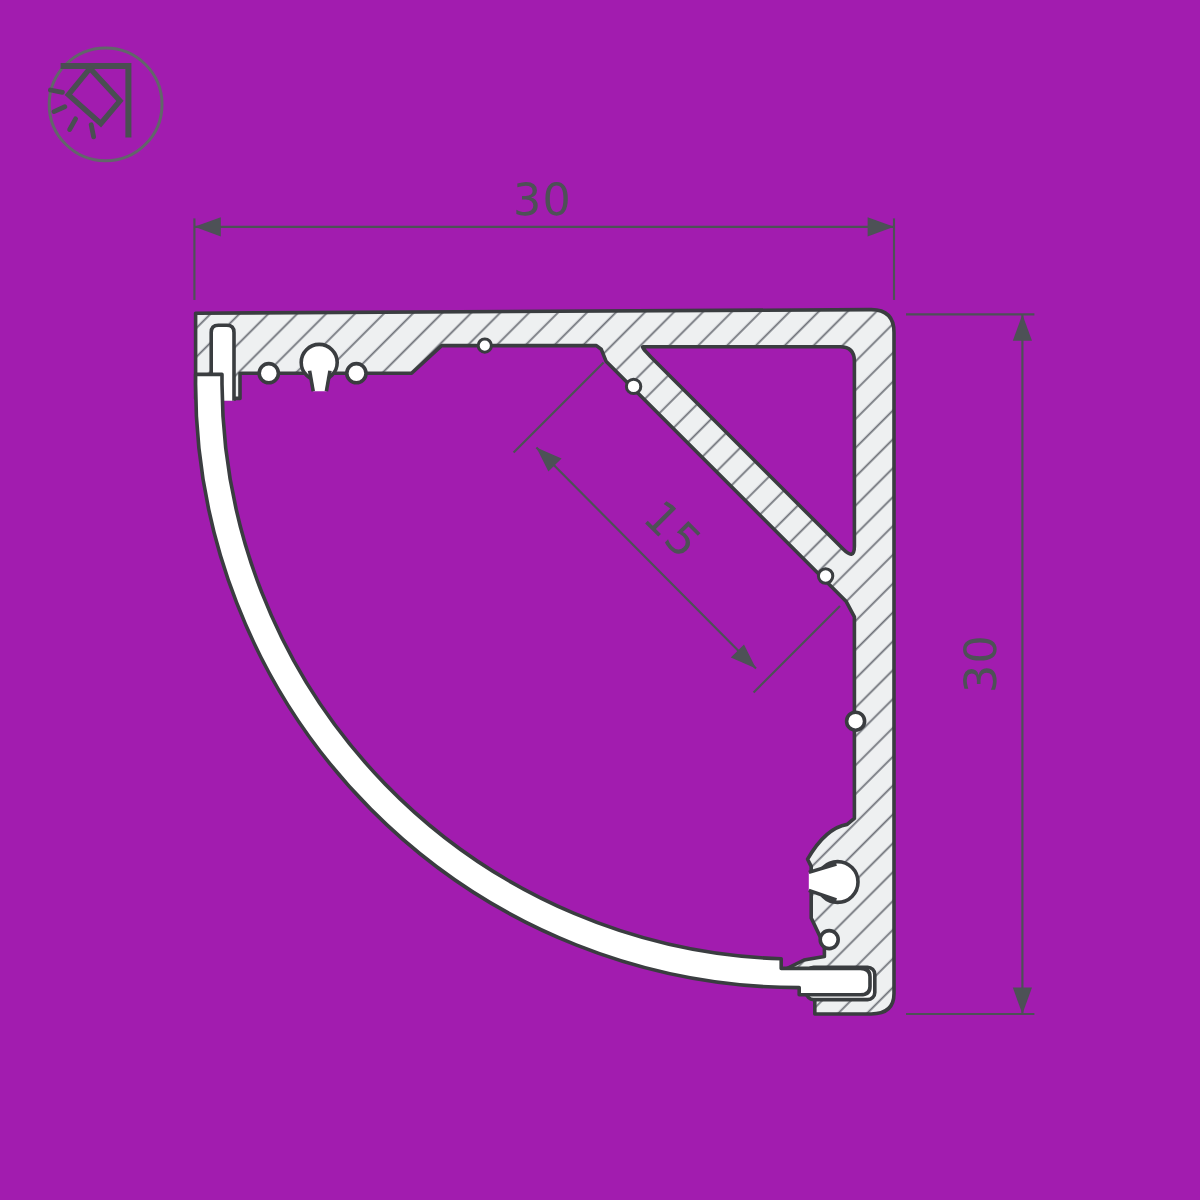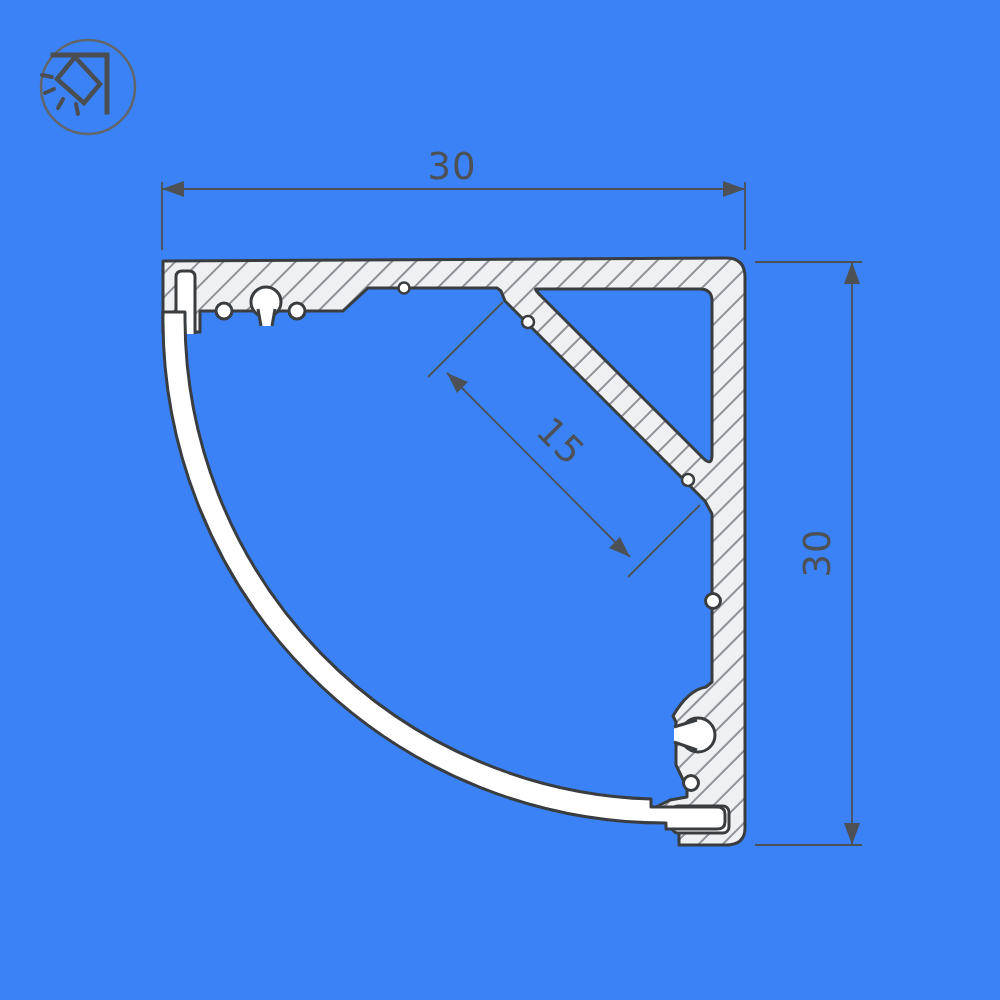--- a/index.html
+++ b/index.html
@@ -7,21 +7,21 @@
     padding: 0;
     background: #ffffff;
     width: 1000px;
     height: 1000px;
     font-family: "DejaVu Sans", "Liberation Sans", sans-serif;
   }
   #canvas {
     position: relative;
     width: 1000px;
     height: 1000px;
-    background: #3b82f6;
+    background: #a21caf;
     overflow: hidden;
   }
   svg { display: block; }
   text {
     font-family: "DejaVu Sans", "Liberation Sans", sans-serif;
     fill: #4d5156;
   }
   .dim-text { font-size: 37px; letter-spacing: 1px; }
 </style>
 </head>

